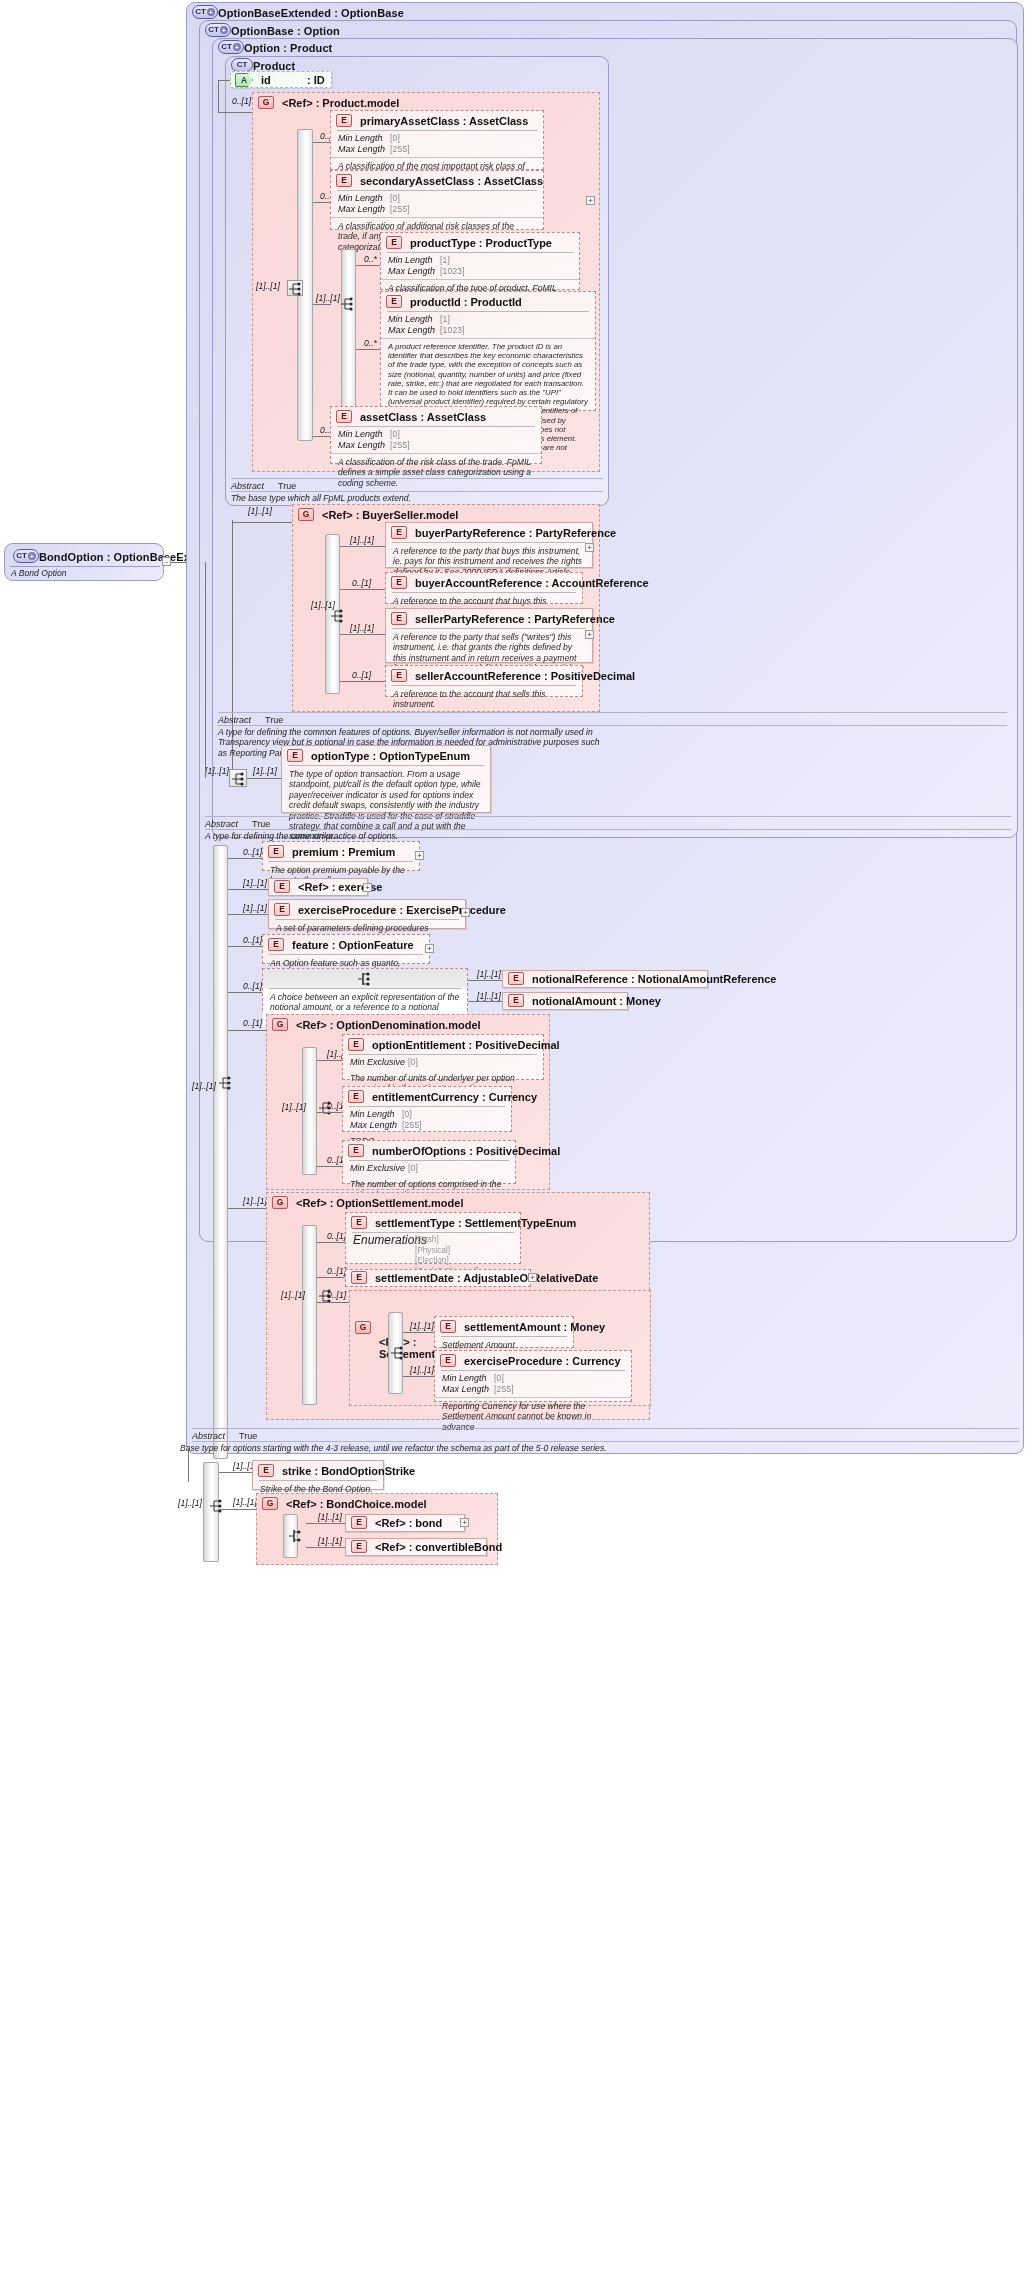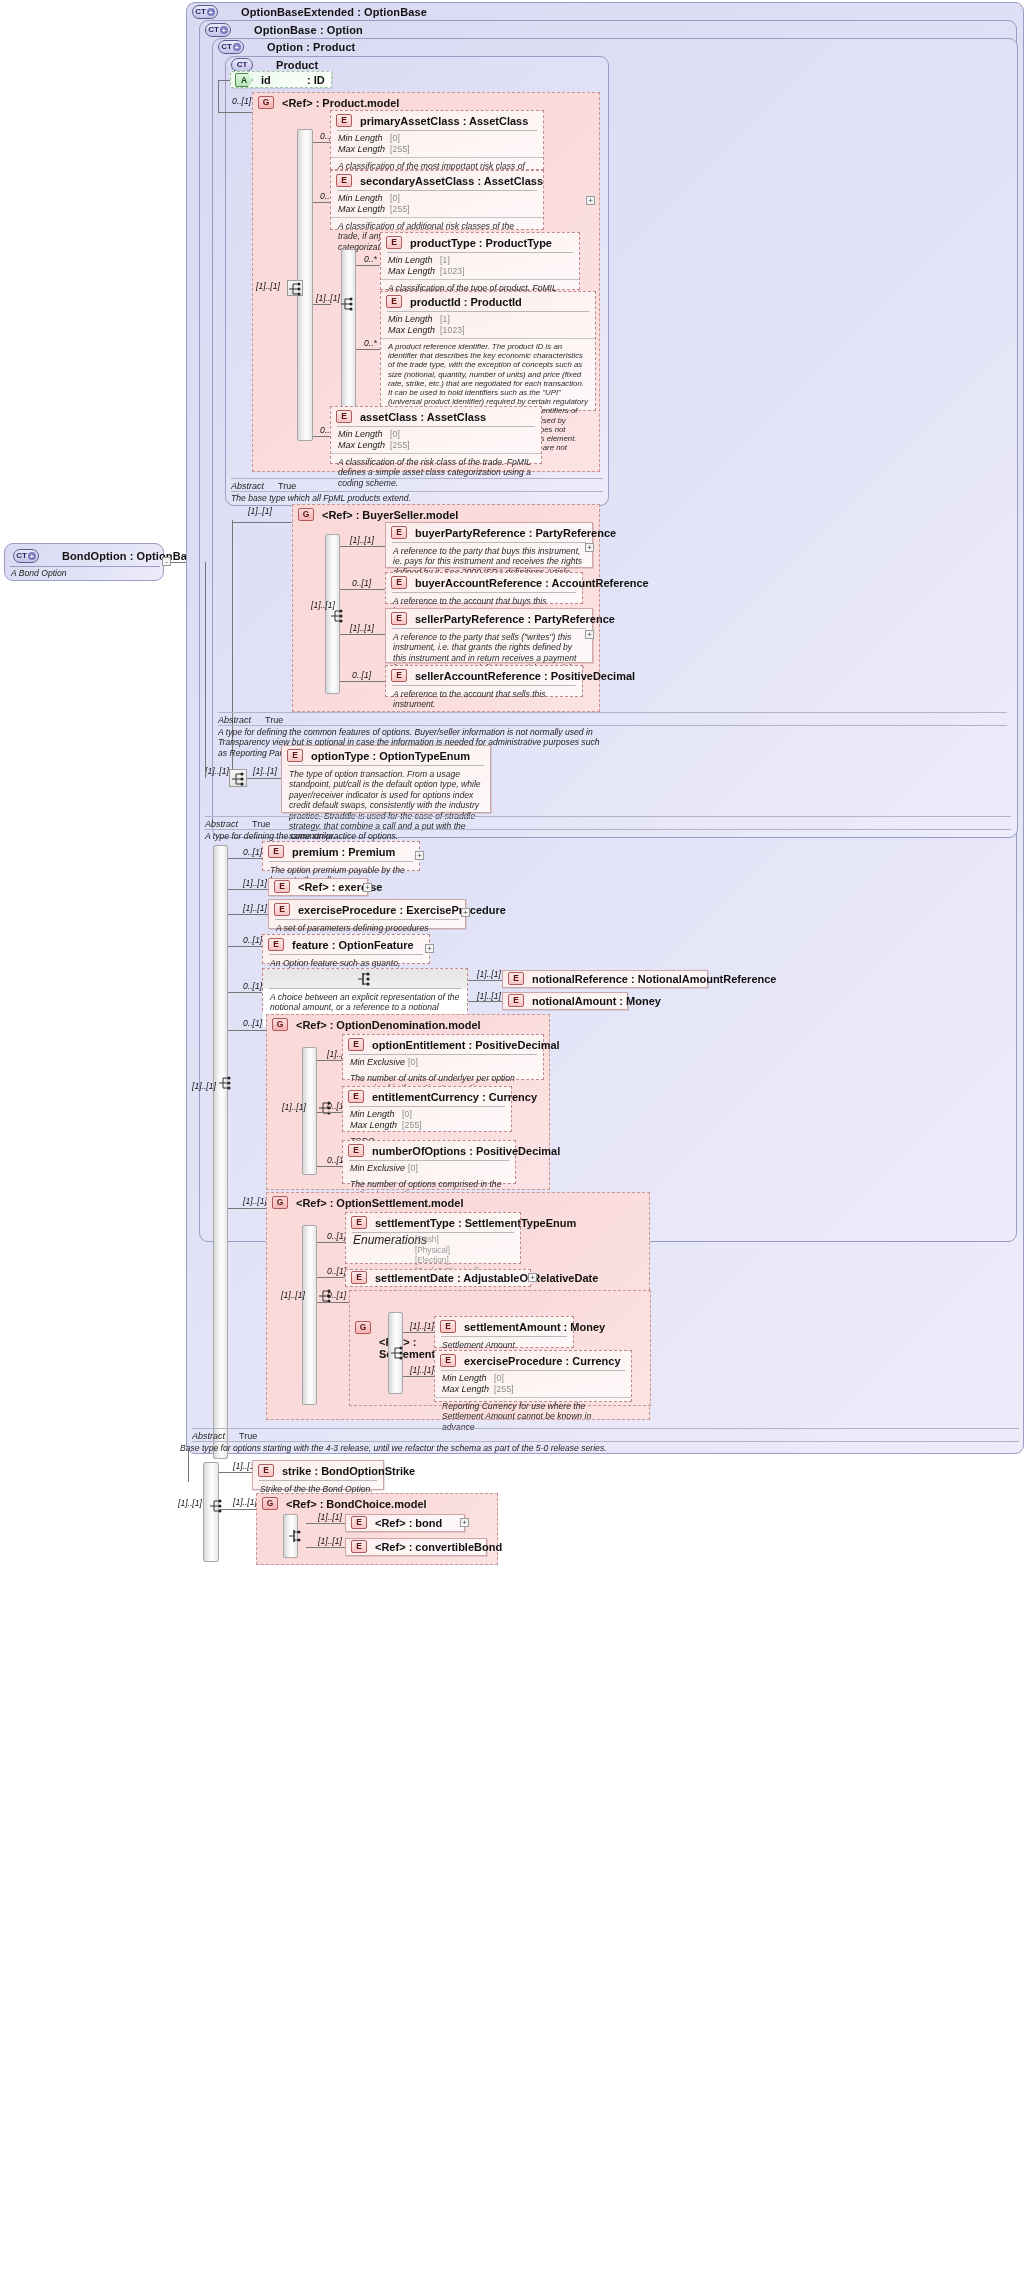--- a/index.html
+++ b/index.html
@@ -12,21 +12,21 @@
   }
   #canvas { position:absolute; left:0; top:0; width:1036px; height:2287px; }
 
   
   .ct-box {
     position:absolute;
     background:linear-gradient(135deg,#d9d9f2 0%, #e2e2f7 55%, #ececfb 100%);
     border:1px solid #9b9bc4;
     border-radius:9px;
   }
-  .ct-head { position:absolute; left:8px; top:4px; display:flex; align-items:center; gap:23px; white-space:nowrap; }
+  .ct-head { position:absolute; left:8px; top:4px; display:flex; align-items:flex-end; gap:0; white-space:nowrap; }
   .ct-title { font-weight:bold; font-size:11px; color:#121212; letter-spacing:.1px; }
 
   
   .g-box {
     position:absolute;
     background:linear-gradient(135deg,#fbd9d9 0%, #fadada 40%, #fce3e3 100%);
     border:1px dashed #c79595;
   }
   .g-head { position:absolute; left:8px; top:5px; display:flex; align-items:center; gap:8px; white-space:nowrap; }
   .g-title { font-weight:bold; font-size:11px; color:#121212; }

